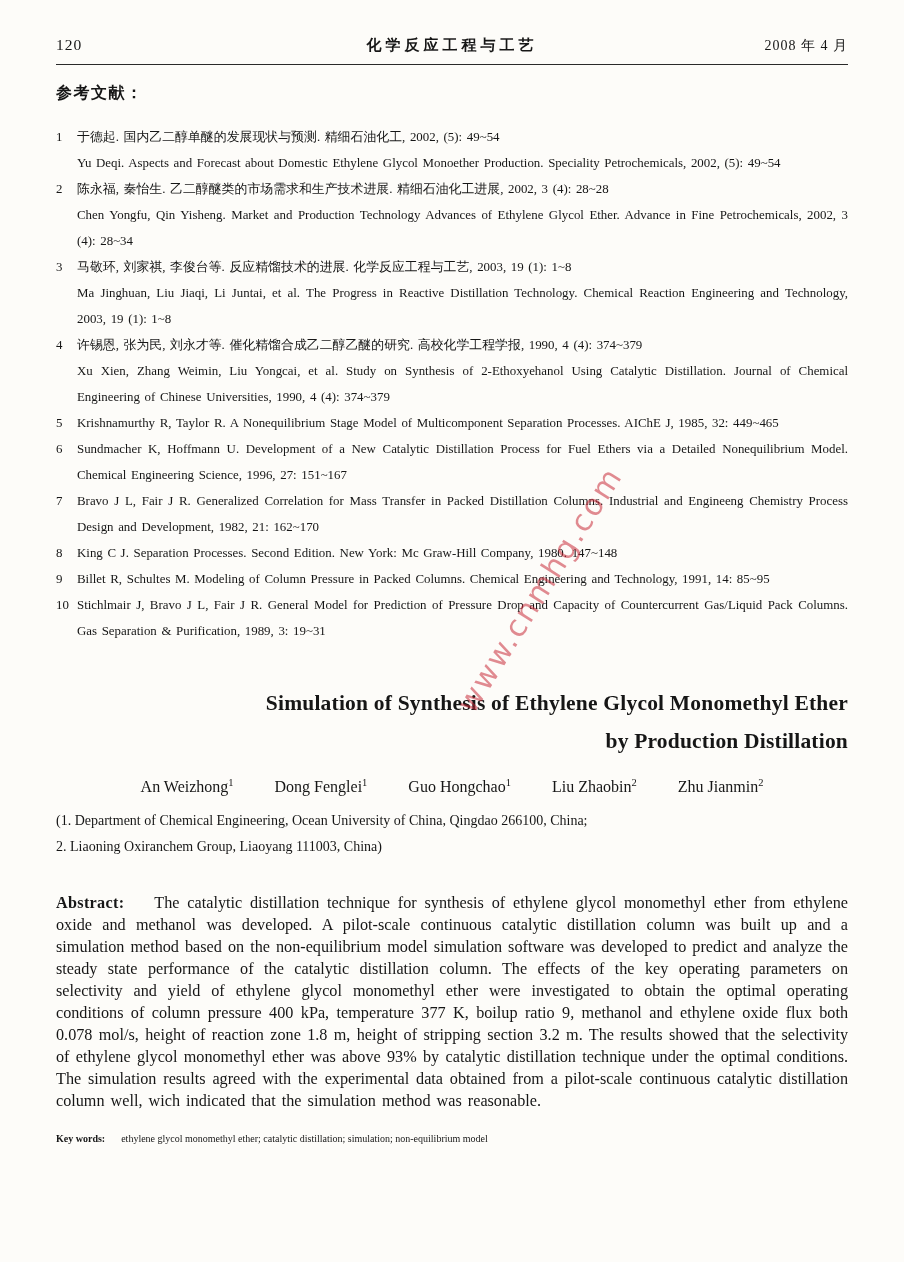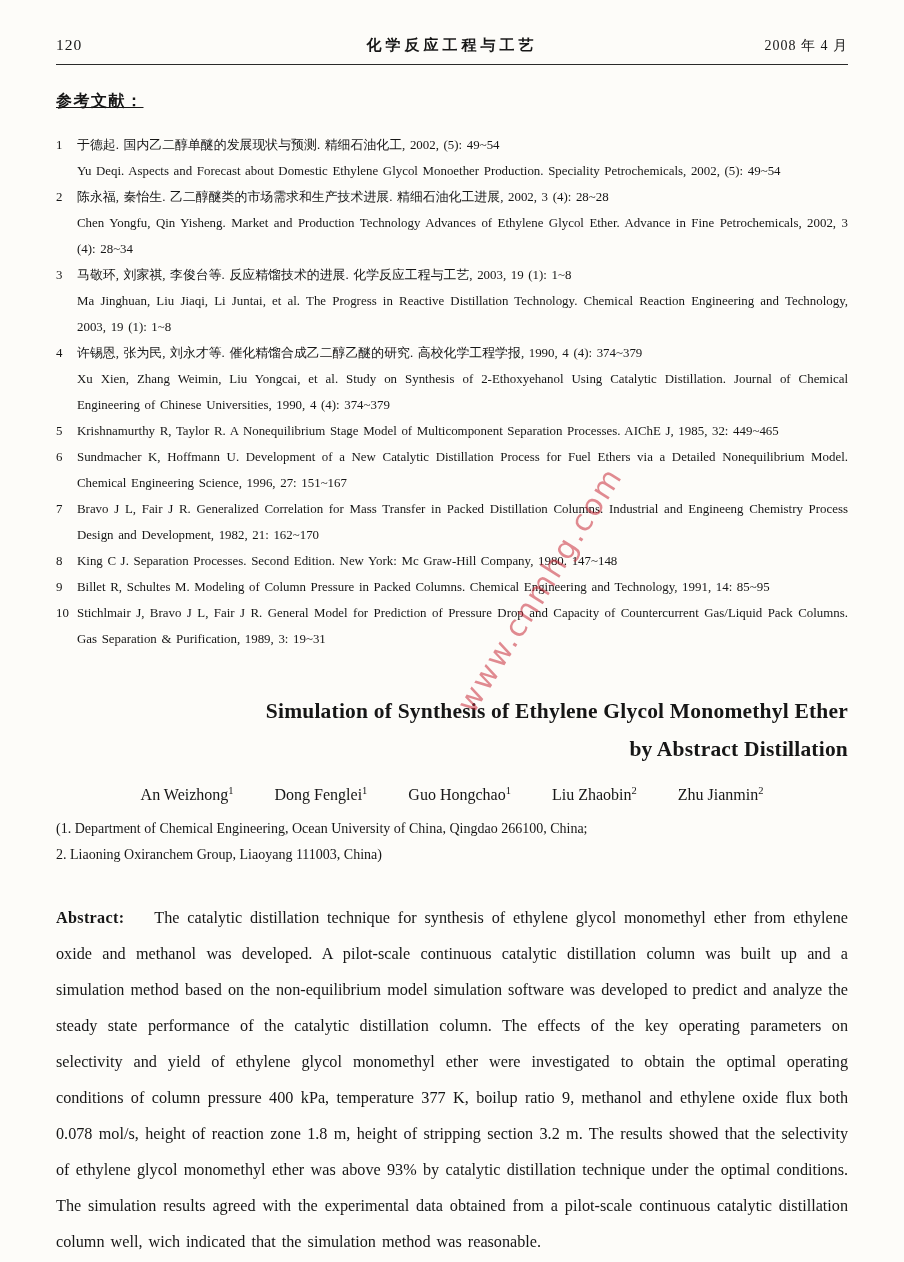--- a/index.html
+++ b/index.html
@@ -16,36 +16,36 @@
   }
 
   
   .page-header { display:flex; align-items:baseline; }
   .pg-num { width:140px; font-size:15.5px; letter-spacing:1px; }
   .journal { flex:1; text-align:center; font-size:15px; letter-spacing:4px; font-weight:600; }
   .issue-date { width:140px; text-align:right; font-size:14px; letter-spacing:1px; }
   .header-rule { border:none; border-top:1.6px solid #2a2a2a; margin-top:9px; }
 
   
-  .refs-heading { margin-top:26px; font-size:16px; font-weight:bold; letter-spacing:1.5px;text-decoration:underline; }
+  .refs-heading { margin-top:18px; font-size:16px; font-weight:bold; letter-spacing:1.5px; }
   .refs { margin-top:20px; font-size:12.9px; line-height:26px; }
   .ref { display:flex; }
   .ref-num { flex:none; width:21px; }
   .ref-body { flex:1; }
   .ref-line { text-align:justify; word-spacing:1.4px; }
 
   
   .title { margin-top:40px; text-align:right; font-size:21.5px; font-weight:bold; line-height:38px; letter-spacing:.2px; }
   .authors { margin-top:17px; display:flex; justify-content:center; gap:41px; font-size:16px; }
   .authors sup { font-size:10.5px; }
   .affil { text-align:left; font-size:14px; line-height:26px; }
   .affil-1 { margin-top:12px; }
 
   
-  .abstract { margin-top:32px; font-size:16.2px; line-height:36px; text-align:justify; word-spacing:2px; }
+  .abstract { margin-top:32px; font-size:16.2px; line-height:22px; text-align:justify; word-spacing:2px; }
   .abs-label { font-weight:bold; padding-right:30px; letter-spacing:.3px; }
   .keywords { margin-top:14px; font-size:10px; line-height:25px; }
   .kw-label { font-weight:bold; padding-right:16px; }
 
   
   .watermark {
     position:absolute;
     left:398px; top:572px;
     transform:rotate(-58deg);
     color:rgba(201,44,58,0.55);
@@ -148,21 +148,21 @@
         <div class="ref-line">Stichlmair J, Bravo J L, Fair J R. General Model for Prediction of Pressure Drop and Capacity of Countercurrent Gas/Liquid Pack Columns. Gas Separation &amp; Purification, 1989, 3: 19~31</div>
       </div>
     </div>
 
   </div>
 
   <div class="article">
 
     <h1 class="title">
       <span>Simulation of Synthesis of Ethylene Glycol Monomethyl Ether</span><br>
-      <span>by Abstract Distillation</span>
+      <span>by Production Distillation</span>
     </h1>
 
     <div class="authors">
       <span class="author"><span>An Weizhong</span><sup>1</sup></span>
       <span class="author"><span>Dong Fenglei</span><sup>1</sup></span>
       <span class="author"><span>Guo Hongchao</span><sup>1</sup></span>
       <span class="author"><span>Liu Zhaobin</span><sup>2</sup></span>
       <span class="author"><span>Zhu Jianmin</span><sup>2</sup></span>
     </div>
 

